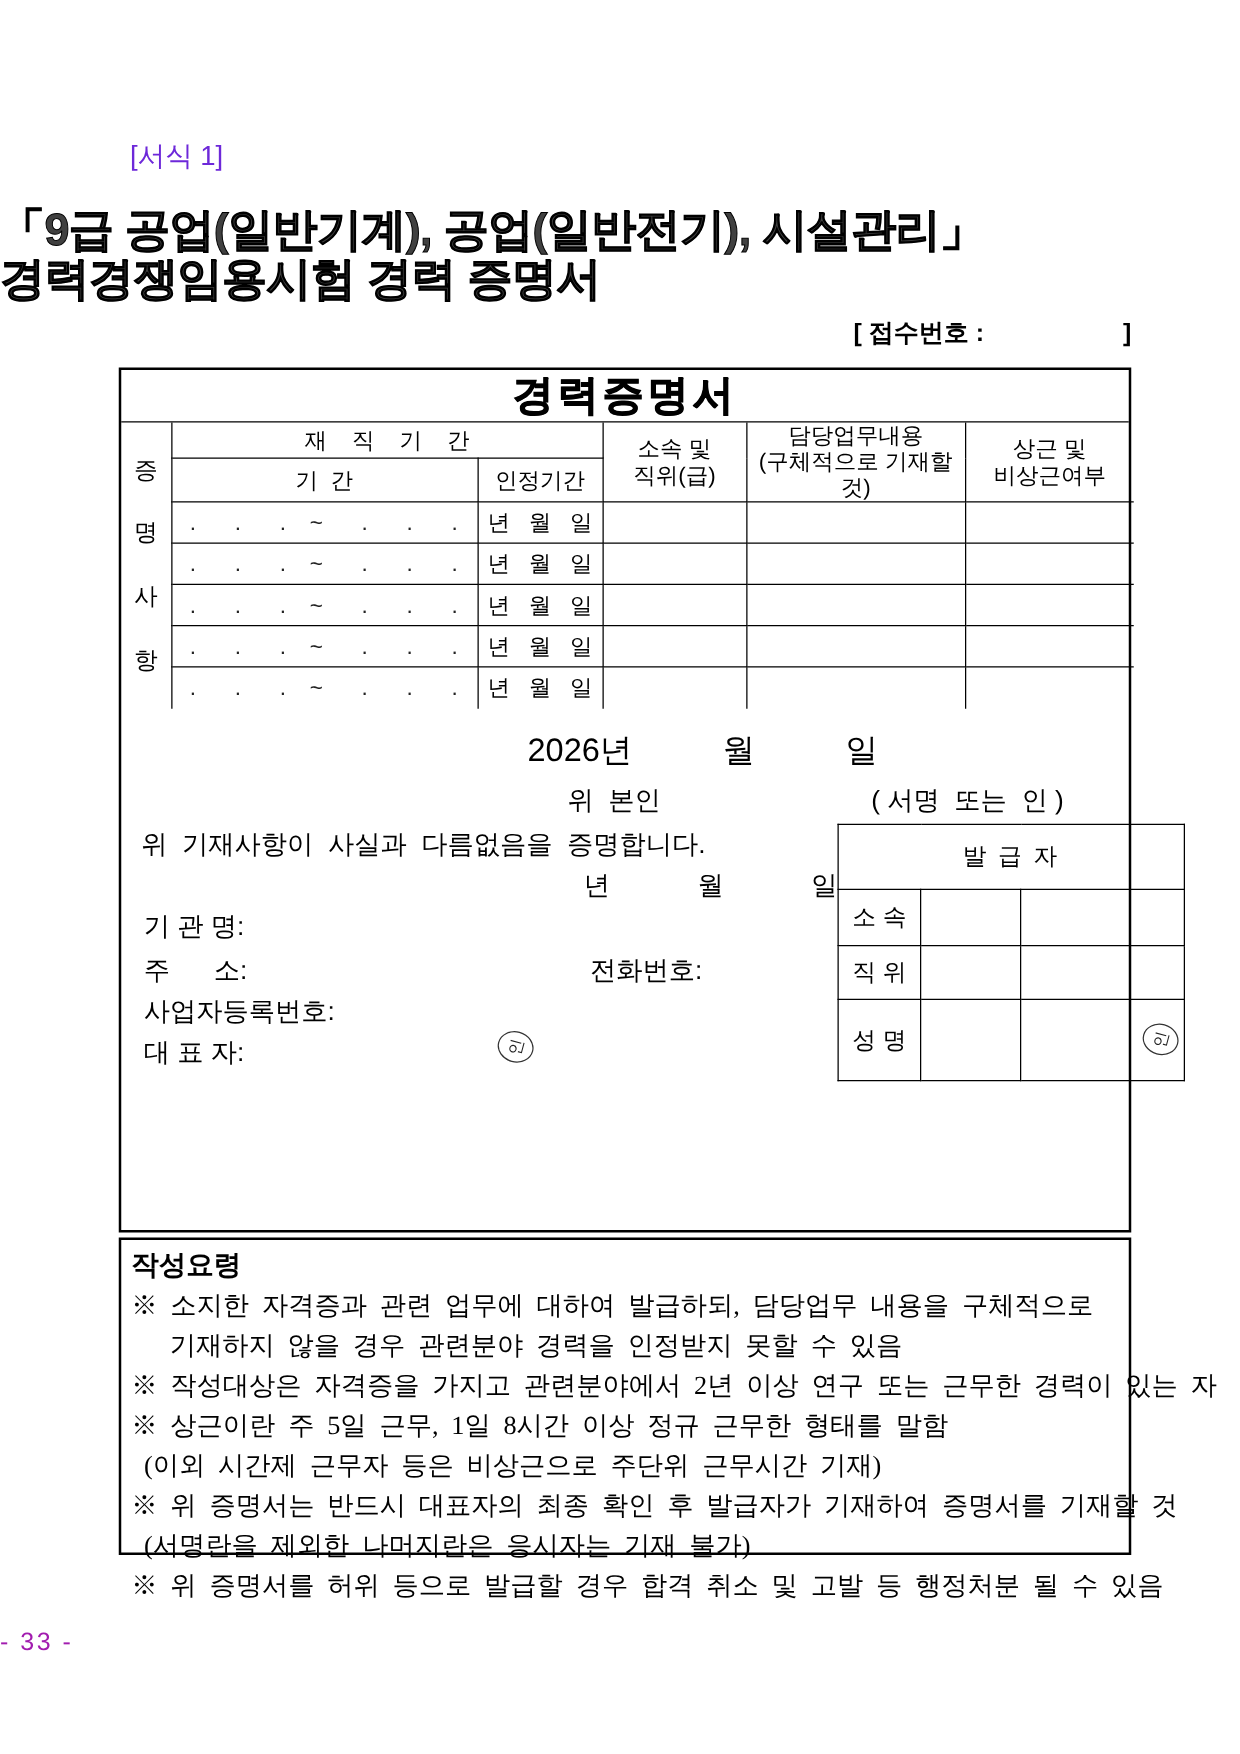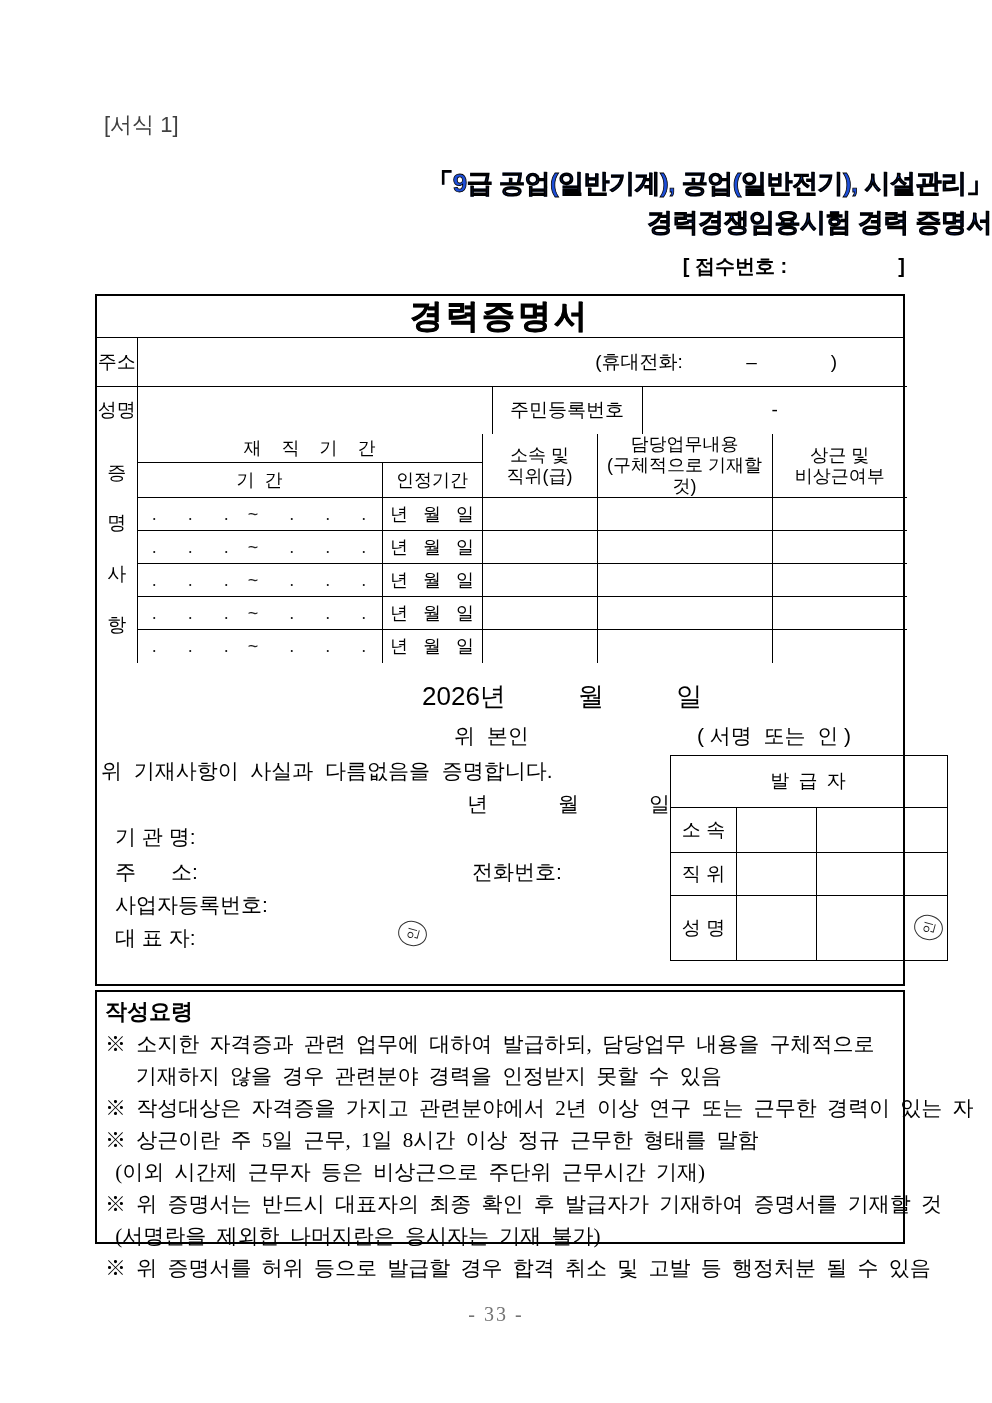--- a/index.html
+++ b/index.html
@@ -4,24 +4,24 @@
 <style>
   * { margin:0; padding:0; box-sizing:border-box; }
   html,body { background:#fff; }
   body { font-family:"Liberation Sans","DejaVu Sans",sans-serif; color:#000; }
   .page {
     position:relative; width:992px; height:1403px; background:#ffffff;
     overflow:hidden; margin:0 auto;
   }
   .pre { white-space:pre; }
 
-  .form-label { position:absolute; left:104px; top:110px; font-size:22px; color:#404040; }
-
-  .doc-title { position:absolute; left:0; top:164px; width:100%; text-align:right;
-    font-weight:900; font-size:26px; line-height:39px; letter-spacing:-0.5px; color:#1d4ed8;
+  .form-label { position:absolute; left:104px; top:110px; font-size:22px; color:#6d28d9; }
+
+  .doc-title { position:absolute; left:0; top:164px; width:100%; text-align:left;
+    font-weight:900; font-size:36px; line-height:39px; letter-spacing:-0.5px; color:#404040;
     -webkit-text-stroke:0.8px #000; }
 
   .receipt-no { position:absolute; right:87px; top:253px; font-size:20px; font-weight:bold; }
 
   
   .cert-box { position:absolute; left:95px; top:294px; width:810px; height:692px;
     border:2.5px solid #000; }
   .cert-title { height:42px; border-bottom:1.5px solid #000; text-align:center;
     font-size:33px; font-weight:900; line-height:40px; letter-spacing:3px;
     -webkit-text-stroke:0.7px #000; }
@@ -64,63 +64,41 @@
     border-radius:50%; font-size:13px; line-height:27px; text-align:center; color:#222;
     transform:rotate(-75deg); }
 
   
   .instr-box { position:absolute; left:95px; top:990px; width:810px; height:254px;
     border:2.5px solid #000; padding:4px 8px 0 8px;
     font-family:"Liberation Serif","DejaVu Serif",serif; font-size:21px; line-height:32px; }
   .instr-title { font-weight:bold; font-size:22px; }
   .instr-line { white-space:pre; word-spacing:5px; }
 
-  .page-footer { position:absolute; left:0; top:1303px; width:100%; text-align:center;
-    font-size:20px; letter-spacing:2px; color:#737373;font-family:Liberation Serif, serif; }
+  .page-footer { position:absolute; left:0; top:1303px; width:100%; text-align:left;
+    font-size:20px; letter-spacing:2px; color:#a21caf; }
 </style>
 </head>
 <body>
 
 <div class="page">
 
   <div class="form-label">[서식 1]</div>
 
   <div class="doc-title">
     <div>「9급 공업(일반기계), 공업(일반전기), 시설관리」</div>
     <div>경력경쟁임용시험 경력 증명서</div>
   </div>
 
   <div class="receipt-no pre">[ 접수번호 :                    ]</div>
 
   <div class="cert-box">
 
     <div class="cert-title">경력증명서</div>
 
-    <table class="top-table">
-      <colgroup>
-          <col style="width:40px">
-          <col style="width:355px">
-          <col style="width:150px">
-          <col style="width:265px">
-        </colgroup>
-      <tbody>
-          <tr>
-        <td class="lbl">주소</td>
-        <td colspan="3" class="addr-cell">
-          <span class="pre">(휴대전화:            –              )</span>
-        </td>
-      </tr>
-      <tr>
-        <td class="lbl">성명</td>
-        <td class="name-cell"></td>
-        <td>주민등록번호</td>
-        <td>-</td>
-      </tr>
-    </tbody>
-      </table>
 
     <table class="grid-table">
       <colgroup>
           <col style="width:40px">
           <col style="width:245px">
           <col style="width:100px">
           <col style="width:115px">
           <col style="width:175px">
           <col style="width:135px">
         </colgroup>
@@ -187,21 +165,21 @@
         <td></td>
         <td></td>
       </tr>
     </tbody>
       </table>
 
     <div class="bottom-sec">
       <span class="abs" style="left:325px; top:16px; font-size:26px;">2026년          월          일</span>
       <span class="abs" style="left:357px; top:59px;">위  본인</span>
       <span class="abs" style="left:600px; top:59px;">( 서명  또는  인 )</span>
-      <span class="abs" style="left:4px; top:94px;">위  기재사항이  사실과  다름없음을  증명합니다.</span>
+      <span class="abs" style="left:16px; top:94px;">위  기재사항이  사실과  다름없음을  증명합니다.</span>
       <span class="abs" style="left:370px; top:127px;">년            월            일</span>
       <span class="abs" style="left:18px; top:160px;">기 관 명:</span>
       <span class="abs" style="left:18px; top:195px;">주      소:</span>
       <span class="abs" style="left:375px; top:195px;">전화번호:</span>
       <span class="abs" style="left:18px; top:228px;">사업자등록번호:</span>
       <span class="abs" style="left:18px; top:261px;">대 표 자:</span>
       <span class="abs stamp" style="left:303px; top:256px;">인</span>
 
       <table class="issuer-table">
         <colgroup>

